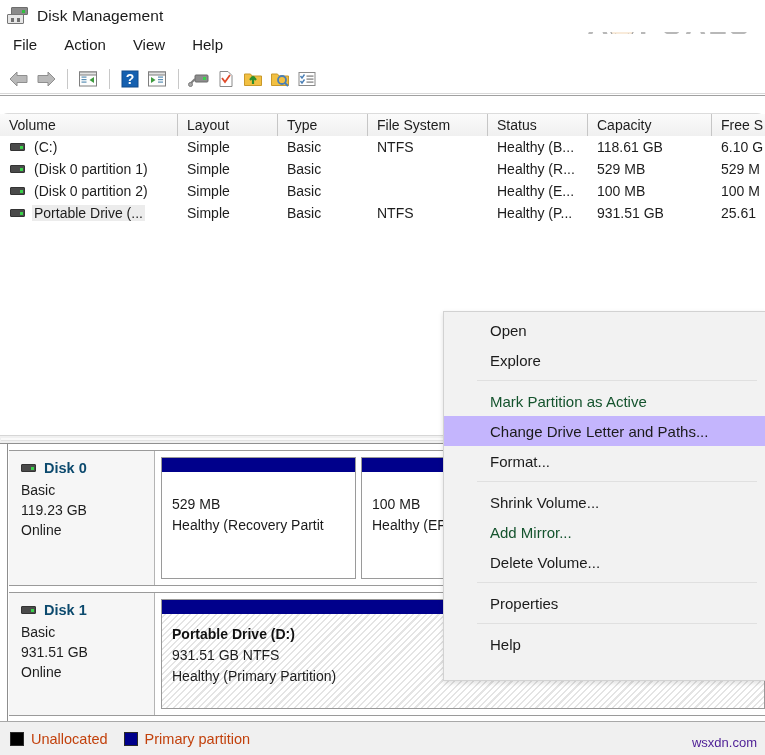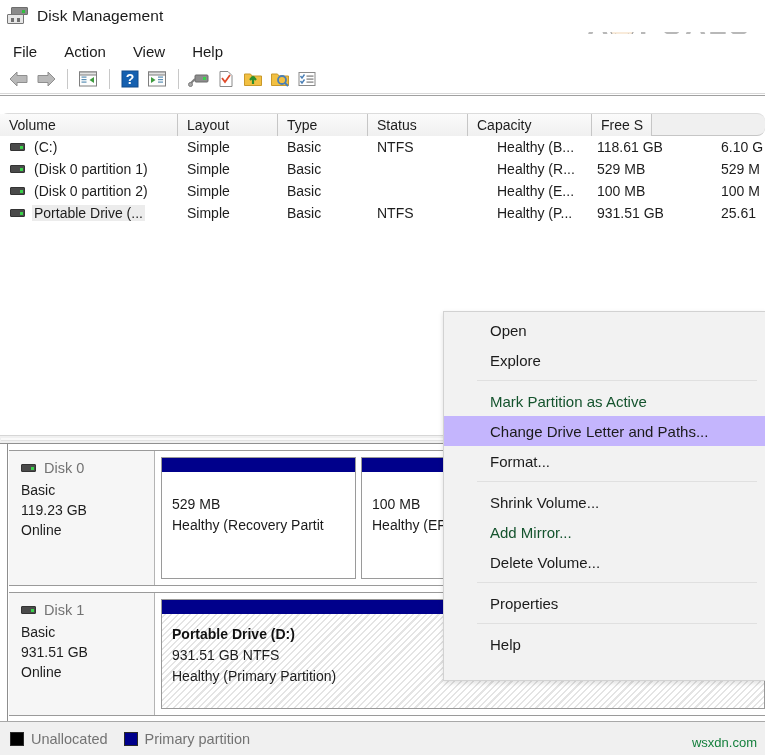--- a/index.html
+++ b/index.html
@@ -57,21 +57,21 @@
     width: 178px; height: 44px;
     opacity: .62;
     z-index: 5; pointer-events: none;
     overflow: hidden;
   }
 
   
   .menubar {
     position: absolute; left: 0; top: 34px; width: 765px; height: 28px;
     background: #ffffff;
-    display: flex; align-items: flex-end;
+    display: flex; align-items: flex-start;
     padding-left: 10px;
     z-index: 6;
   }
   .menubar .mitem {
     font-size: 15px; color: #1b1b1b;
     padding: 2px 11px 2px 3px;
     margin-right: 13px;
     cursor: default;
   }
 
@@ -179,21 +179,21 @@
     display: flex;
   }
   .disk-info {
     width: 146px; flex: none;
     background: #f6f6f6;
     border-right: 1px solid #b4b4b4;
     padding: 9px 0 0 12px;
     position: relative;
   }
   .disk-title {
-    font-size: 14.5px; font-weight: normal; color: #737373;
+    font-size: 14.5px; font-weight: bold; color: #0c4a6e;
     display: flex; align-items: center; margin-bottom: 4px;
   }
   .disk-title .dskico { width: 15px; height: 8px; margin-right: 8px; }
   .disk-line {
     font-size: 14px; color: #1d1d1d; line-height: 20px;
   }
   .parts {
     flex: 1; display: flex; padding: 6px 0 6px 6px;
     position: relative;
     background: #ffffff;
@@ -227,24 +227,24 @@
     background: #f0f0f0;
     border-top: 1px solid #a8a8a8;
     display: flex; align-items: center;
     padding-left: 10px;
   }
   .leg-item { display: flex; align-items: center; margin-right: 16px; }
   .leg-sw {
     width: 14px; height: 14px; margin-right: 7px;
     border: 1px solid #2a2a2a; flex: none;
   }
-  .leg-label { font-size: 14.5px; color: #737373; }
+  .leg-label { font-size: 14.5px; color: #c2410c; }
   .wm {
     position: absolute; right: 8px; bottom: 5px;
-    font-size: 13px; color: #15803d;
+    font-size: 13px; color: #4c1d95;
     font-family: "Liberation Sans", sans-serif;
   }
 
   
   .ctxmenu {
     position: absolute; left: 443px; top: 311px;
     width: 322px; height: 370px;
     background: #f2f2f2;
     border: 1px solid #d2d2d2;
     border-right: none;
@@ -390,20 +390,21 @@
     </div>
   </div>
   <div class="tb-under"></div>
 
   <div class="list-pane">
 
     <div class="vol-header">
       <div class="vh-cell" style="width:178px">Volume</div>
       <div class="vh-cell" style="width:100px">Layout</div>
       <div class="vh-cell" style="width:90px">Type</div>
+      <div class="vh-cell" style="width:120px">File System</div>
       <div class="vh-cell" style="width:100px">Status</div>
       <div class="vh-cell" style="width:124px">Capacity</div>
       <div class="vh-cell" style="width:60px">Free S</div>
     </div>
 
     <div class="rows">
 
       <div class="vrow">
         <div class="vcell vol" style="width:178px">
           <span class="dskico"></span>

